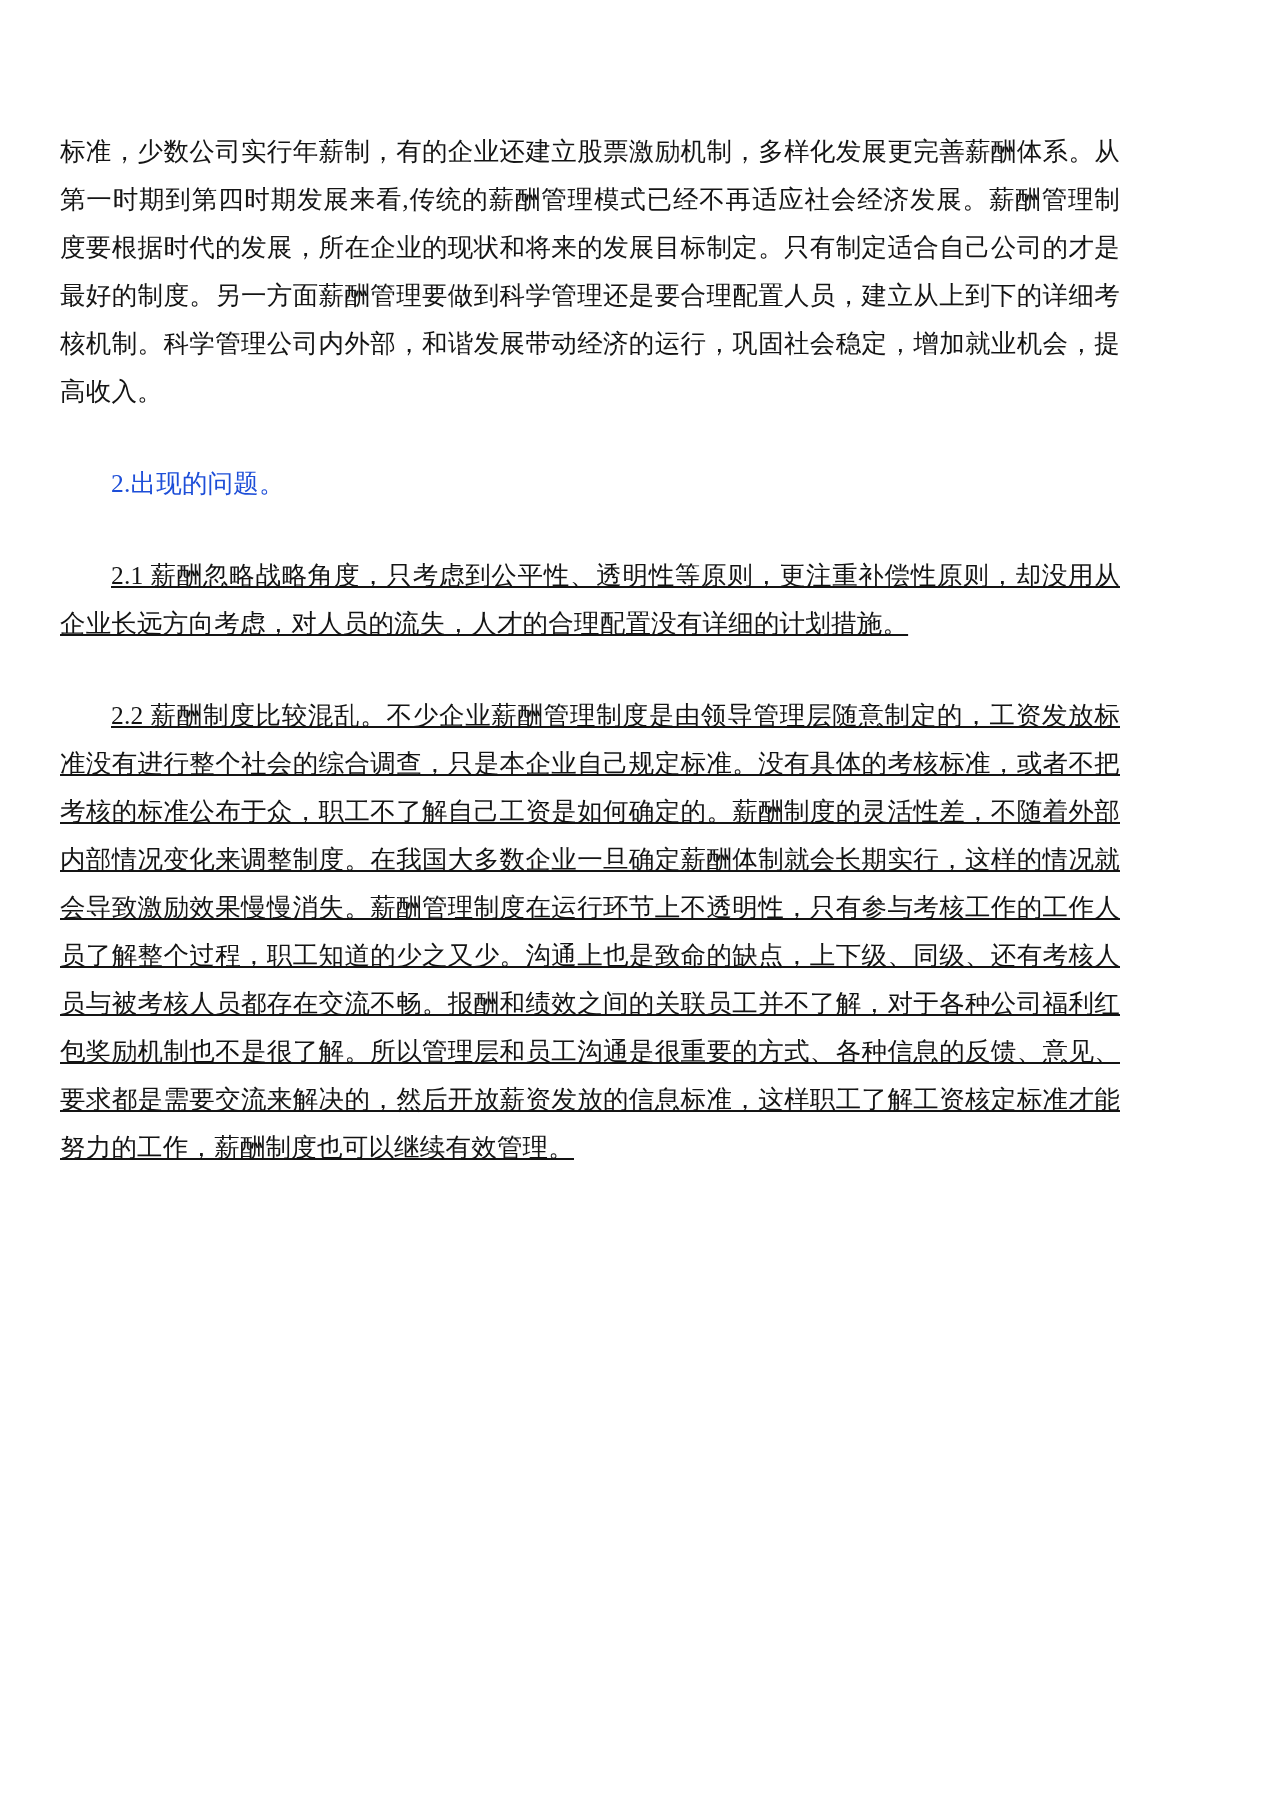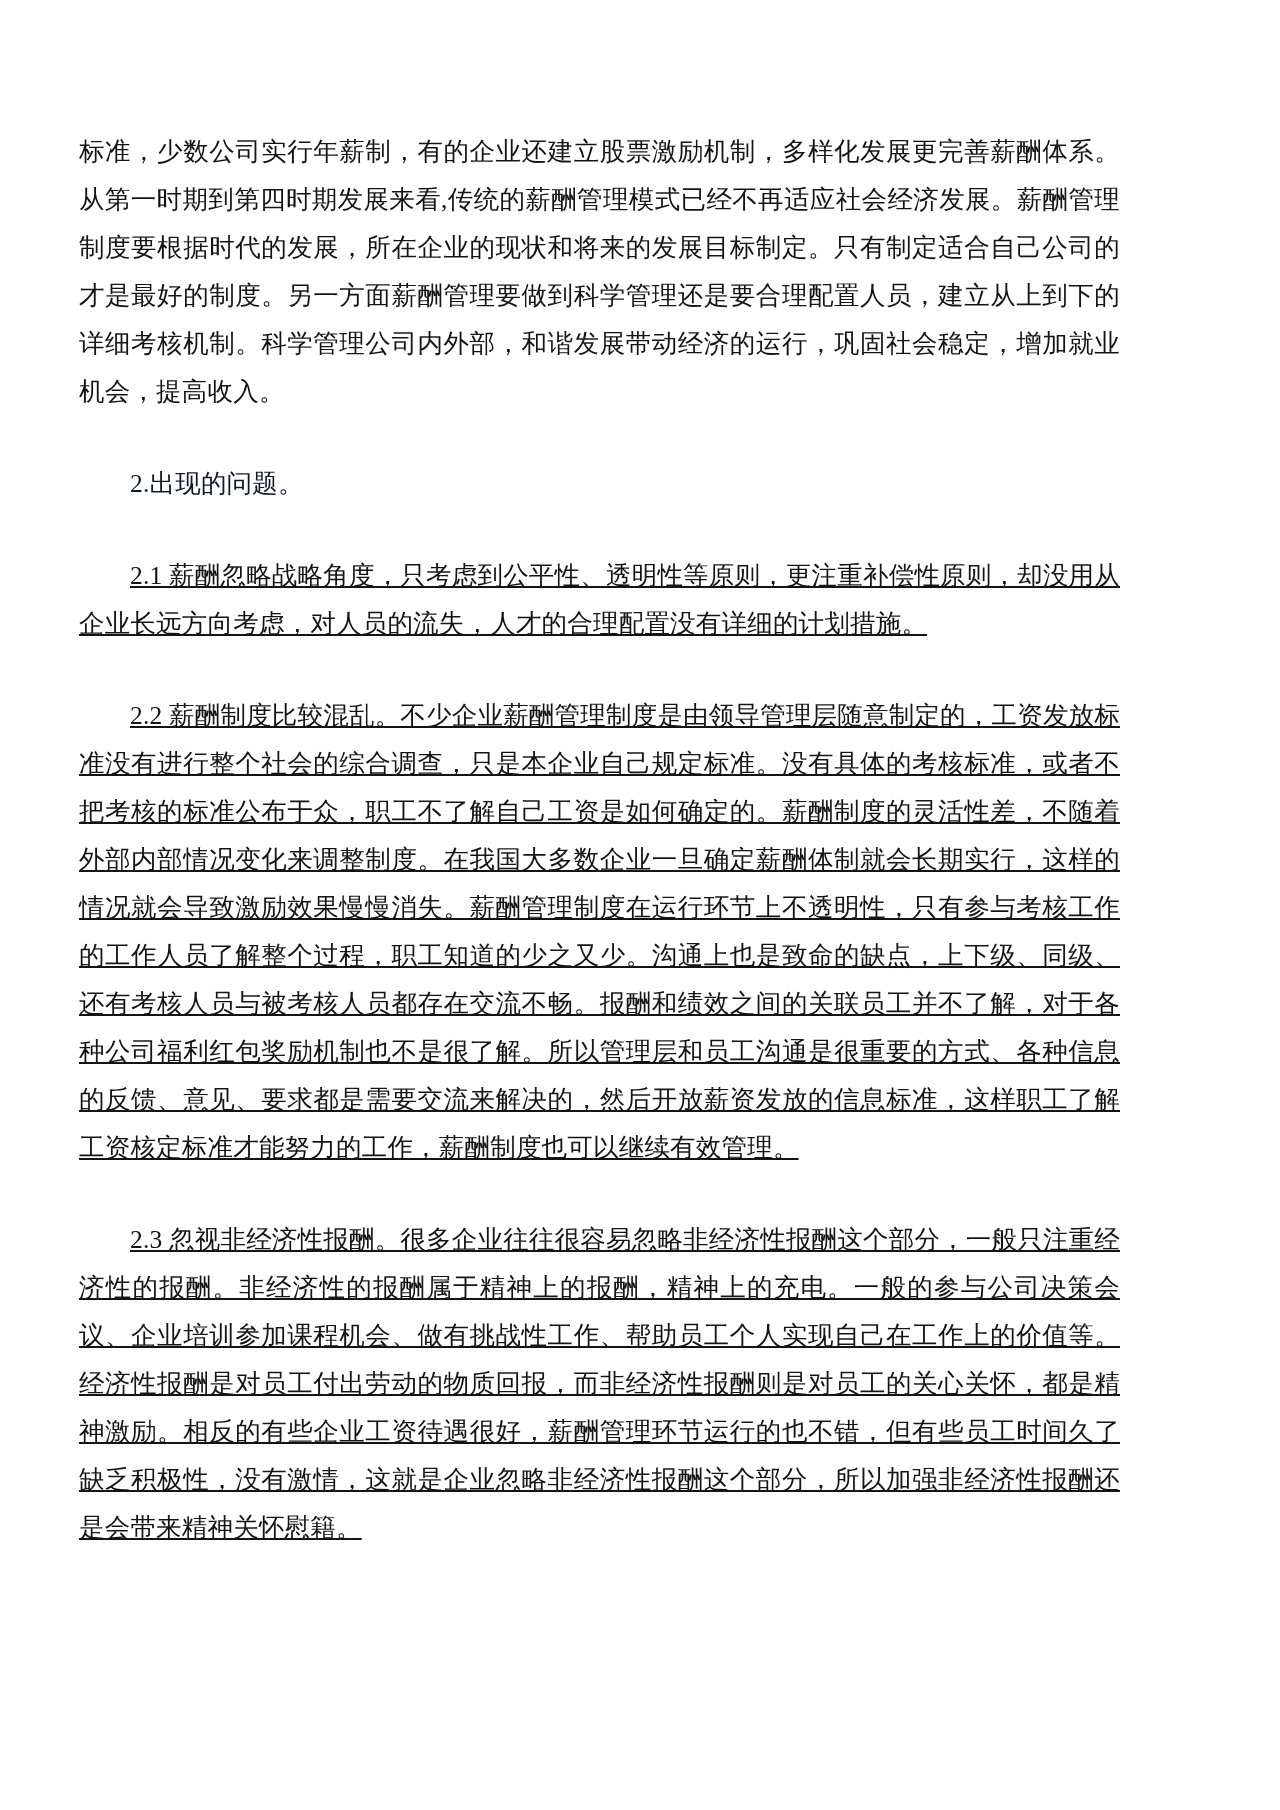--- a/index.html
+++ b/index.html
@@ -12,21 +12,21 @@
     height: 1810px;
     font-family: "Liberation Serif", "DejaVu Serif", serif;
     color: #1a1a1a;
     position: relative;
     overflow: hidden;
   }
   .page {
     width: 1248px;
     height: 1810px;
     box-sizing: border-box;
-    padding: 128px 128px 100px 79px;
+    padding: 128px 128px 100px 60px;
     background: #ffffff;
     position: relative;
   }
   .body-text {
     font-size: 25.5px;
     line-height: 48px;
     text-align: justify;
     text-justify: inter-ideograph;
     letter-spacing: 0.2px;
     color: #141414;
@@ -41,21 +41,21 @@
   .para-cont {
     margin: 0;
     text-indent: 0;
   }
   .gap-md { height: 44px; }
   .heading-line {
     font-size: 25.5px;
     line-height: 48px;
     text-indent: 2em;
     margin: 0;
-    color: #0f172a;
+    color: #1d4ed8;
   }
 </style>
 </head>
 <body>
 
 <div class="page">
 
   <p class="body-text para-cont">标准，少数公司实行年薪制，有的企业还建立股票激励机制，多样化发展更完善薪酬体系。从第一时期到第四时期发展来看,传统的薪酬管理模式已经不再适应社会经济发展。薪酬管理制度要根据时代的发展，所在企业的现状和将来的发展目标制定。只有制定适合自己公司的才是最好的制度。另一方面薪酬管理要做到科学管理还是要合理配置人员，建立从上到下的详细考核机制。科学管理公司内外部，和谐发展带动经济的运行，巩固社会稳定，增加就业机会，提高收入。</p>
 
   <div class="gap-md"></div>
@@ -65,15 +65,14 @@
   <div class="gap-md"></div>
 
   <p class="body-text para">2.1 薪酬忽略战略角度，只考虑到公平性、透明性等原则，更注重补偿性原则，却没用从企业长远方向考虑，对人员的流失，人才的合理配置没有详细的计划措施。</p>
 
   <div class="gap-md"></div>
 
   <p class="body-text para">2.2 薪酬制度比较混乱。不少企业薪酬管理制度是由领导管理层随意制定的，工资发放标准没有进行整个社会的综合调查，只是本企业自己规定标准。没有具体的考核标准，或者不把考核的标准公布于众，职工不了解自己工资是如何确定的。薪酬制度的灵活性差，不随着外部内部情况变化来调整制度。在我国大多数企业一旦确定薪酬体制就会长期实行，这样的情况就会导致激励效果慢慢消失。薪酬管理制度在运行环节上不透明性，只有参与考核工作的工作人员了解整个过程，职工知道的少之又少。沟通上也是致命的缺点，上下级、同级、还有考核人员与被考核人员都存在交流不畅。报酬和绩效之间的关联员工并不了解，对于各种公司福利红包奖励机制也不是很了解。所以管理层和员工沟通是很重要的方式、各种信息的反馈、意见、要求都是需要交流来解决的，然后开放薪资发放的信息标准，这样职工了解工资核定标准才能努力的工作，薪酬制度也可以继续有效管理。</p>
 
   <div class="gap-md"></div>
 
-  <p class="body-text para">2.3 忽视非经济性报酬。很多企业往往很容易忽略非经济性报酬这个部分，一般只注重经济性的报酬。非经济性的报酬属于精神上的报酬，精神上的充电。一般的参与公司决策会议、企业培训参加课程机会、做有挑战性工作、帮助员工个人实现自己在工作上的价值等。经济性报酬是对员工付出劳动的物质回报，而非经济性报酬则是对员工的关心关怀，都是精神激励。相反的有些企业工资待遇很好，薪酬管理环节运行的也不错，但有些员工时间久了缺乏积极性，没有激情，这就是企业忽略非经济性报酬这个部分，所以加强非经济性报酬还是会带来精神关怀慰籍。</p>
 
 </div>
 
 </body></html>

